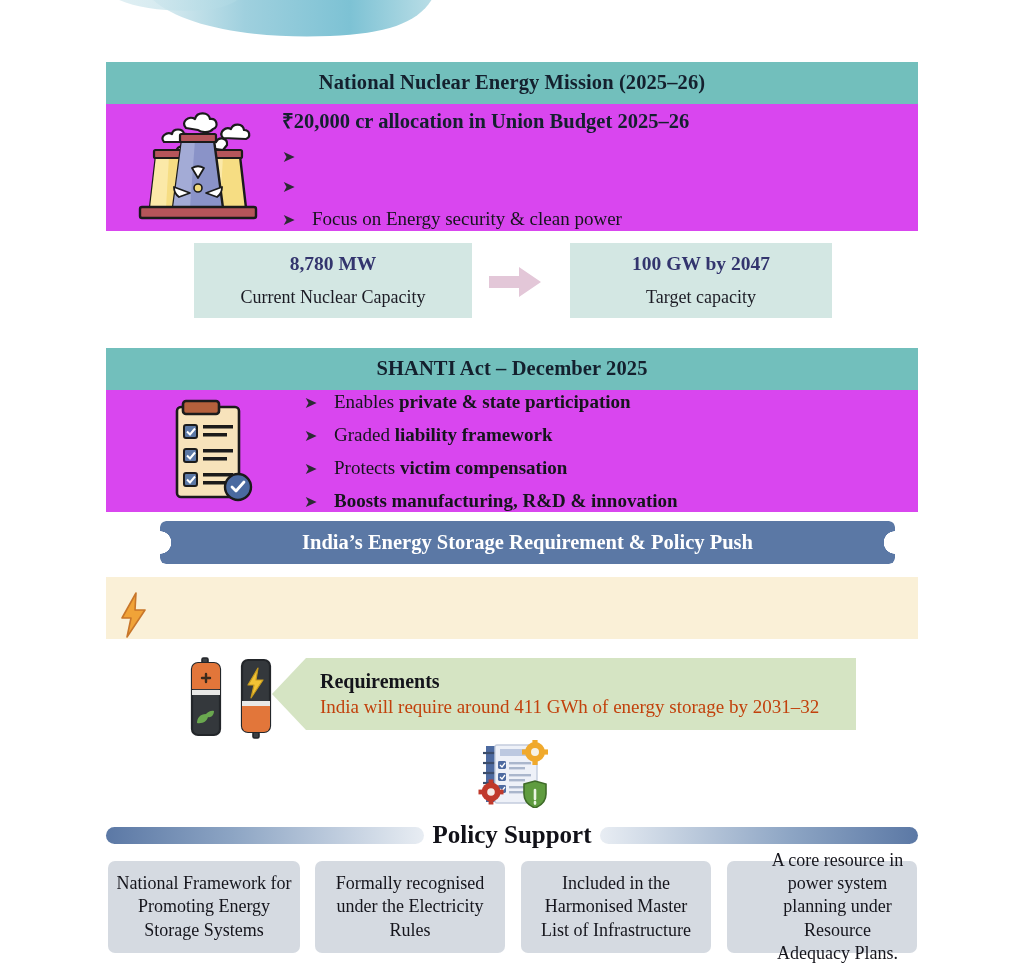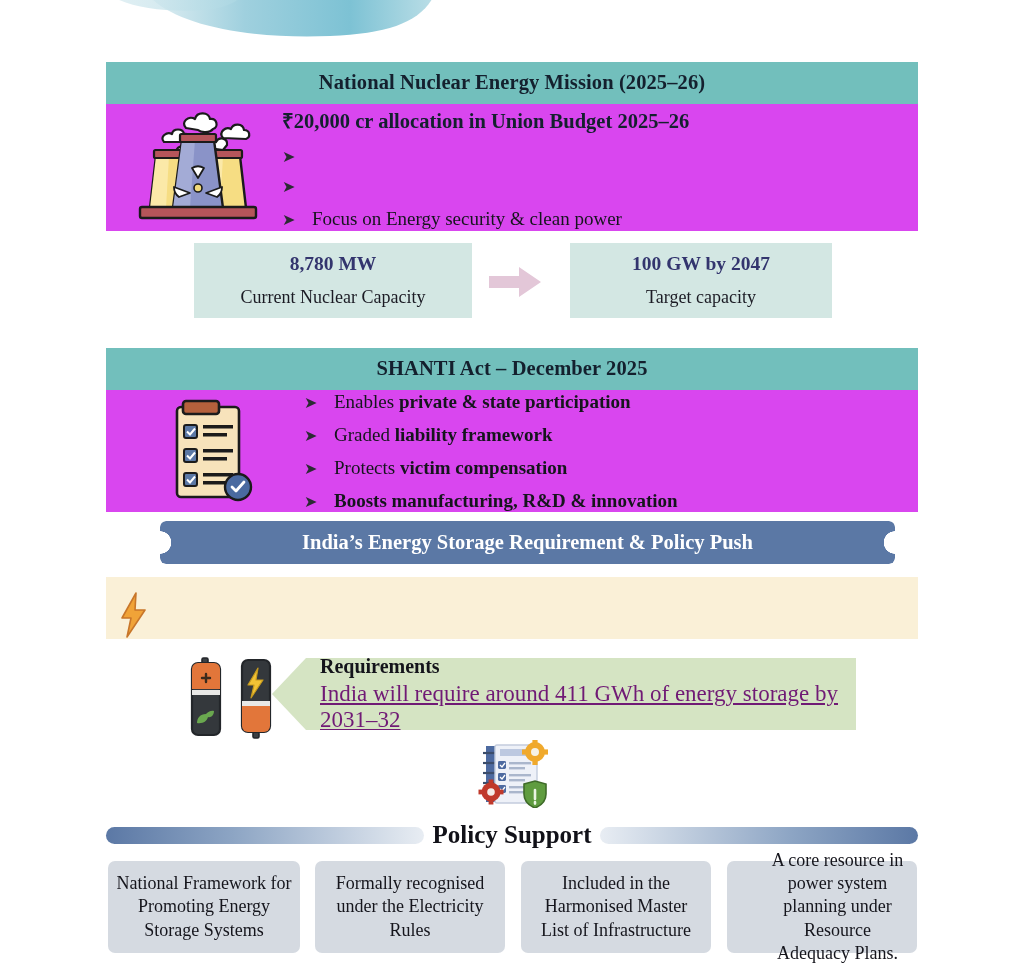--- a/index.html
+++ b/index.html
@@ -143,23 +143,22 @@
     box-sizing: border-box;
     filter: drop-shadow(3px 4px 3px rgba(0,0,0,.20));
   }
   .req-title {
     font-weight: bold;
     font-size: 20px;
     color: #14141b;
     margin-bottom: 3px;
   }
   .req-sub {
-    font-size: 23px;
-    color: #701a75;
-    text-decoration: underline;
+    font-size: 19px;
+    color: #c2410c;
   }
 
   
   .ps-row {
     position: absolute;
     display: flex;
     align-items: center;
   }
   .ps-bar-l {
     height: 17px; flex: none;

